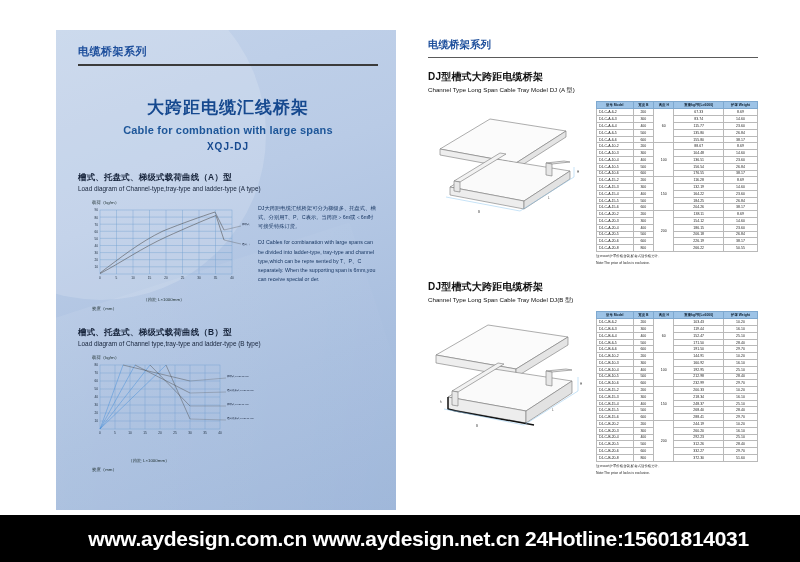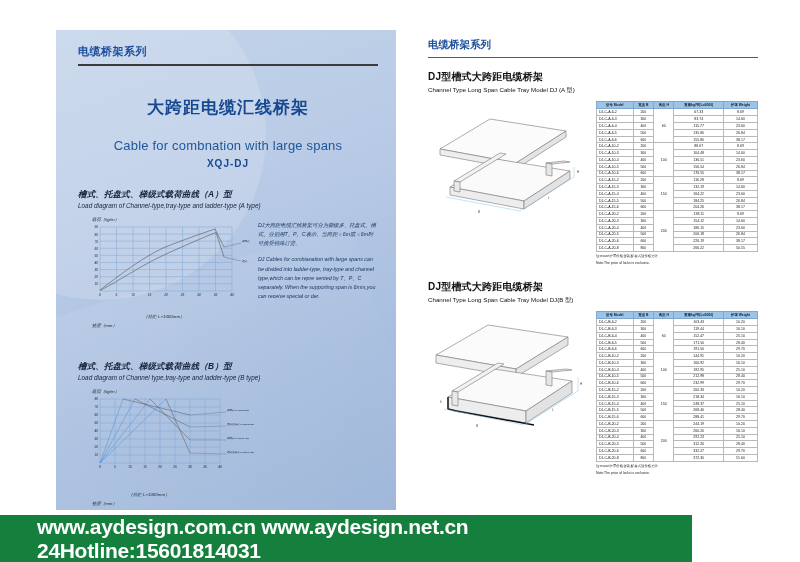--- a/index.html
+++ b/index.html
@@ -31,24 +31,24 @@
   }
   .lp-inner { position: relative; z-index: 3; padding: 14px 18px 0 22px; }
 
   .series-head {
     color: #1e4f9c; font-size: 11px; font-weight: bold; letter-spacing: .5px;
   }
   .series-rule { margin-top: 5px; height: 1.6px; background: #3b3b3b; }
 
   .title-block { margin-top: 30px; text-align: center; }
   .title-cn { color: #16498f; font-size: 17px; font-weight: bold; letter-spacing: 1px; }
-  .title-en { color: #1d5699; font-size: 13px; margin-top: 19px; letter-spacing: .2px; }
+  .title-en { color: #1d5699; font-size: 11px; margin-top: 5px; letter-spacing: .2px; font-weight: bold; }
   .title-code { color: #16498f; font-size: 10px; font-weight: bold; margin-top: 5px; letter-spacing: 1px; }
 
-  .sect { margin-top: 20px; font-style: italic; }
+  .sect { margin-top: 20px; }
   .sect-cn { color: #16233a; font-size: 8.4px; font-weight: bold; letter-spacing: .3px; }
   .sect-en { color: #16233a; font-size: 6.4px; margin-top: 2px; }
 
   .chart-row { position: relative; margin-top: 8px; display: flex; }
   .chart-wrap { position: relative; }
   .axis-ylab { font-size: 4.4px; color: #233; margin-left: 14px; margin-bottom: 1px; }
   .axis-xlab { font-size: 4.4px; color: #233; text-align: center; margin-top: 1px; }
   .axis-xlab2 { font-size: 4.4px; color: #233; margin-top: 4px; margin-left: 14px; }
 
   .desc { width: 128px; padding-left: 8px; padding-top: 4px; }
@@ -75,22 +75,22 @@
   }
   table.spec td {
     border: 0.4px solid #b9b9b9; padding: 0.9px 1px; text-align: center;
     background: #fff; font-size: 3.5px;
   }
   table.spec td.model { text-align: left; padding-left: 2px; }
   .note { font-size: 3.4px; color: #222; margin-top: 2px; line-height: 1.5; }
 
   
   .footer {
-    position: absolute; left: 0; bottom: 0; width: 692px; height: 47px;
-    background: #15803d; display: flex; align-items: center; justify-content: center; padding-left: 37px;
+    position: absolute; left: 0; bottom: 0; width: 800px; height: 47px;
+    background: #000000; display: flex; align-items: center; justify-content: center; padding-left: 37px;
   }
   .footer span {
     color: #fff; font-size: 21px; font-weight: bold; letter-spacing: -0.3px;
     font-family: "Liberation Sans", sans-serif;
   }
 </style>
 </head>
 <body>
 
 <div class="page">
@@ -166,21 +166,21 @@
             <div class="axis-xlab2">挠度（mm）</div>
           </div>
 
           <div class="desc">
             <p class="cn">DJ大跨距电缆汇线桥架可分为梯级多、托盘式、槽式、分别用T、P、C表示。当跨距＞6m或＜6m时可接受特殊订货。</p>
             <p class="en">DJ Cables for combianation with large spans can be divided into ladder-type, tray-type and channel type,which can be repre sented by T、P、C separately. When the supporting span is 6mm,you can receive special or der.</p>
           </div>
         </div>
       </div>
 
-      <div class="sect" style="margin-top:33px;">
+      <div class="sect" style="margin-top:16px;">
         <div class="sect-cn">槽式、托盘式、梯级式载荷曲线（B）型</div>
         <div class="sect-en">Load diagram of Channel type,tray-type and ladder-type (B type)</div>
 
         <div class="chart-row">
           <div class="chart-wrap">
             <div class="axis-ylab">载荷（kg/m）</div>
             <svg width="200" height="92" viewBox="0 0 200 92">
               <g stroke="#6f9fd0" stroke-width="0.4" fill="none">
                 <rect x="22" y="4" width="120" height="64"></rect>
                 <line x1="22" y1="12" x2="142" y2="12"></line>

